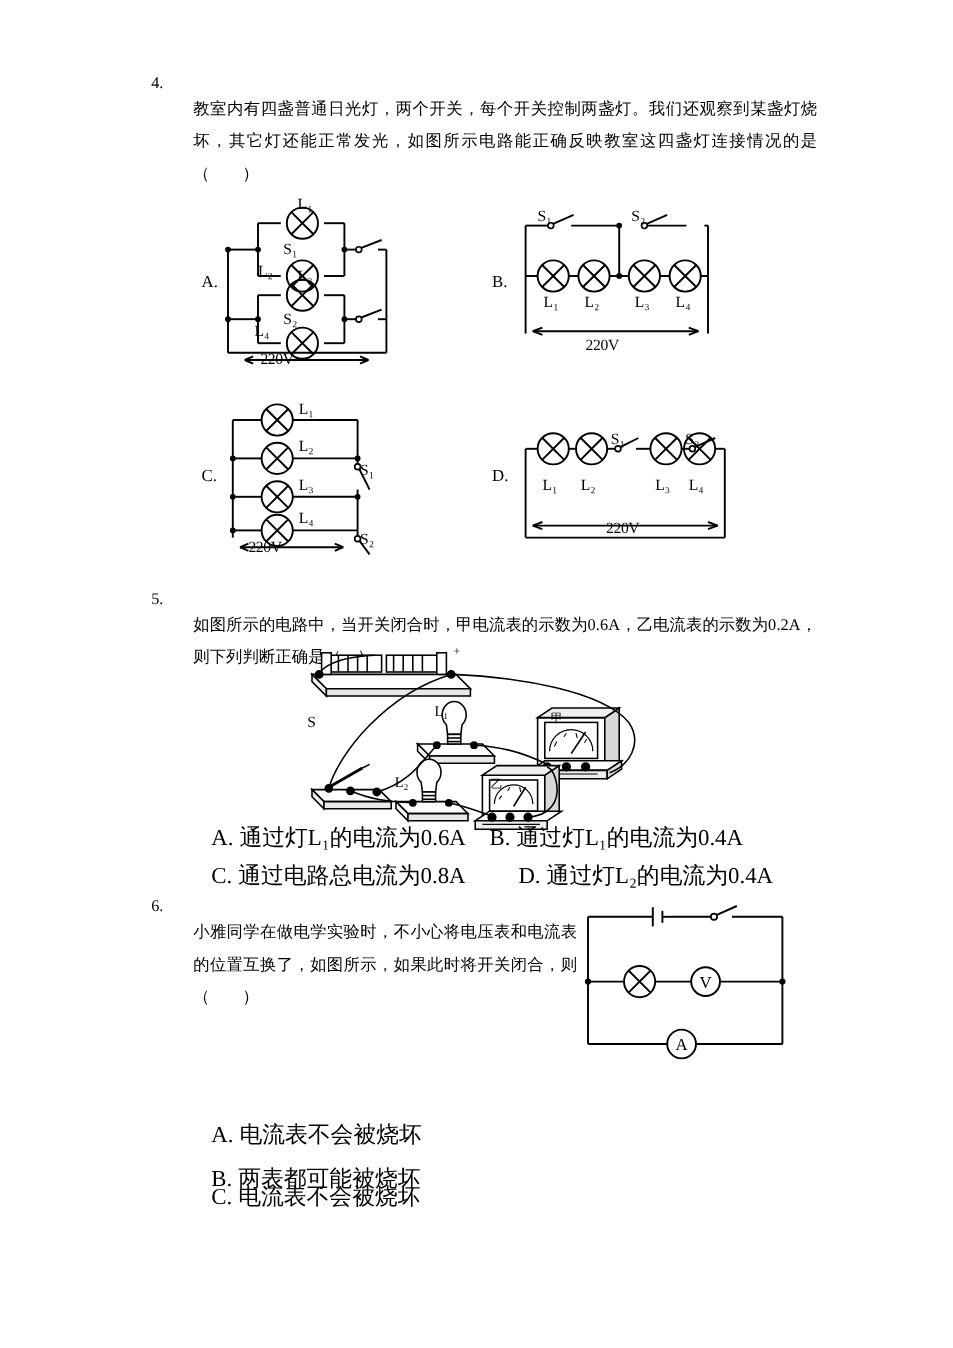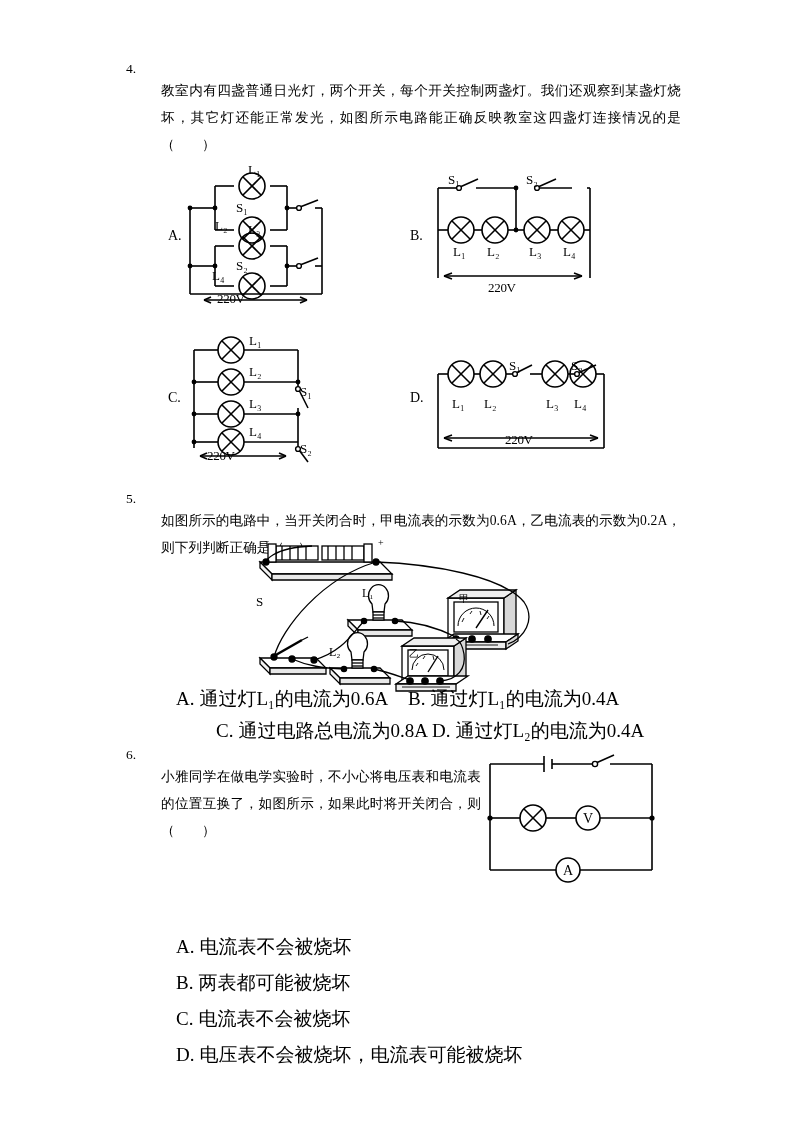--- a/index.html
+++ b/index.html
@@ -465,21 +465,21 @@
   <div style="position:absolute;left:329px;top:645px;font-size:12px;">L₂</div>
   <div style="position:absolute;left:459px;top:592px;font-size:10px;">甲</div>
   <div style="position:absolute;left:409px;top:647px;font-size:10px;">乙</div>
 
   <div class="opt-row" style="left:176px; top:688px;">
     <span class="opt-label">A.</span><span>通过灯L₁的电流为0.6A</span>
   </div>
   <div class="opt-row" style="left:408px; top:688px;">
     <span class="opt-label">B.</span><span>通过灯L₁的电流为0.4A</span>
   </div>
-  <div class="opt-row" style="left:176px; top:720px;margin-left:40px;">
+  <div class="opt-row" style="left:176px; top:720px;">
     <span class="opt-label">C.</span><span>通过电路总电流为0.8A</span>
   </div>
   <div class="opt-row" style="left:432px; top:720px;">
     <span class="opt-label">D.</span><span>通过灯L₂的电流为0.4A</span>
   </div>
 
   <div class="q" style="top:748px;">
     <div class="q-num">6.</div>
     <div class="q-body narrow">小雅同学在做电学实验时，不小心将电压表和电流表的位置互换了，如图所示，如果此时将开关闭合，则（　　）</div>
   </div>
@@ -525,20 +525,17 @@
       <text x="84" y="121" text-anchor="middle" font-family="'Liberation Serif',serif" font-size="14" fill="#000">A</text>
     </svg>
   </div>
 
   <div class="opt-row" style="left:176px; top:936px;">
     <span class="opt-label">A.</span><span>电流表不会被烧坏</span>
   </div>
   <div class="opt-row" style="left:176px; top:972px;">
     <span class="opt-label">B.</span><span>两表都可能被烧坏</span>
   </div>
-  <div class="opt-row" style="left:176px; top:1008px;">
+  <div class="opt-row" style="left:176px; top:987px;">
     <span class="opt-label">C.</span><span>电流表不会被烧坏</span>
   </div>
-  <div class="opt-row" style="left:176px; top:1044px;">
-    <span class="opt-label">D.</span><span>电压表不会被烧坏，电流表可能被烧坏</span>
-  </div>
 
 </div>
 
 </body></html>

